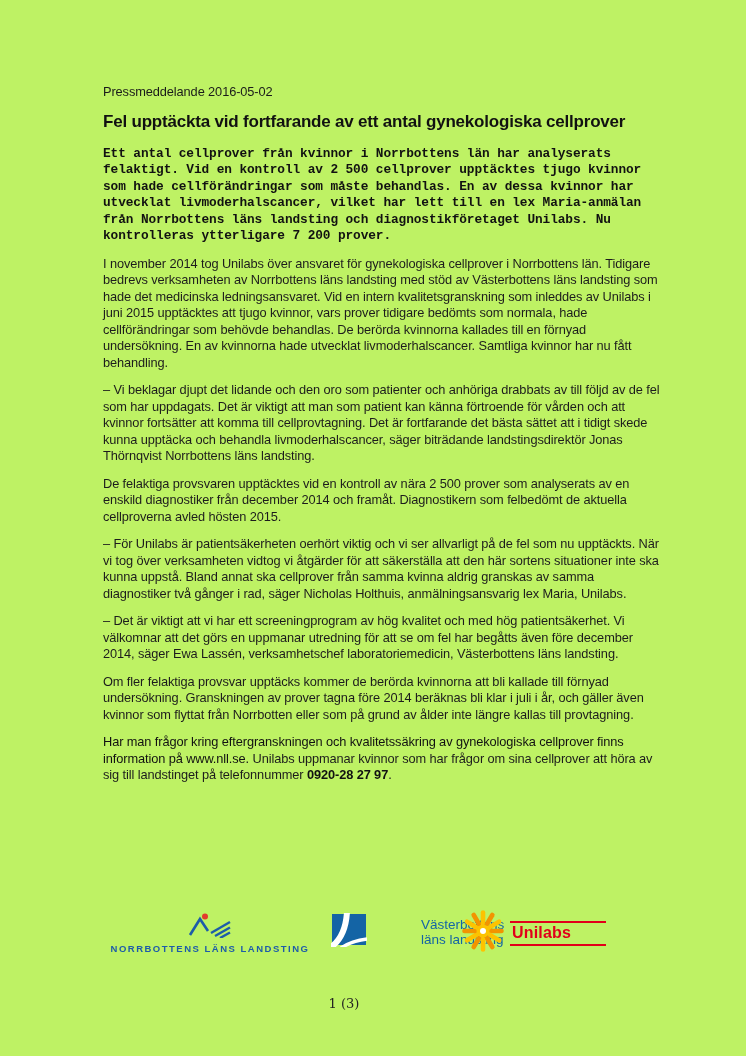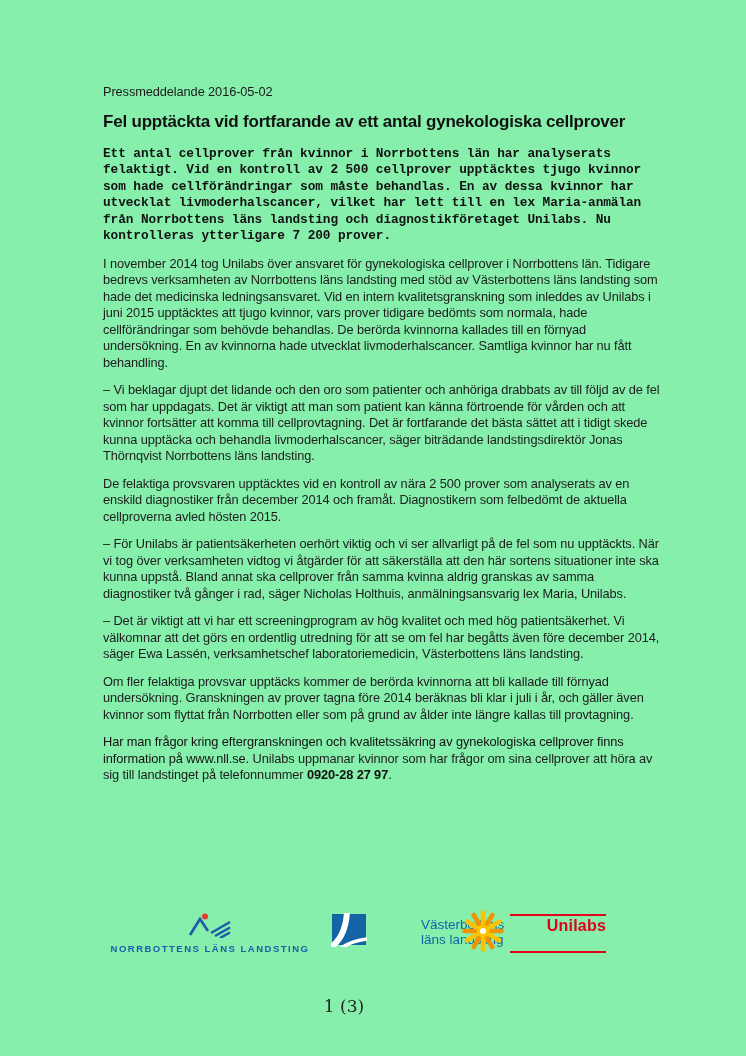--- a/index.html
+++ b/index.html
@@ -1,19 +1,19 @@
 <!DOCTYPE html>
 <html><head>
 <meta charset="utf-8">
 <style>
   html,body{margin:0;padding:0;background:#ffffff;}
   .page{
     position:relative;
     width:746px;height:1056px;
-    background:#86efac;
+    background:#bef264;
     overflow:hidden;
     font-family:"Liberation Sans","DejaVu Sans",sans-serif;
     color:#1c1c1c;
   }
   .content{
     position:absolute;
     left:103px;top:84px;
     width:560px;
   }
   .meta-line{
@@ -78,48 +78,47 @@
     margin-left:6px;
     position:relative;
     width:96px;
   }
   .unilabs-rule{height:2px;background:#e2001a;width:96px;}
   .unilabs-word{
     font-size:16px;
     font-weight:bold;
     color:#e2001a;
     letter-spacing:0.2px;
-    padding:1px 0 16px 2px;
-    text-align:right;
+    padding:1px 0 2px 2px;
   }
   .page-number{
     position:absolute;
     left:0;top:996px;width:688px;
     text-align:center;
     font-family:"DejaVu Serif","Liberation Serif",serif;
-    font-size:17px;
+    font-size:13px;
     color:#222222;
   }
 </style>
 </head>
 <body>
 
 <div class="page">
 
   <div class="content">
     <p class="meta-line">Pressmeddelande 2016-05-02</p>
     <h1 class="doc-title">Fel upptäckta vid fortfarande av ett antal gynekologiska cellprover</h1>
 
     <p class="lead">Ett antal cellprover från kvinnor i Norrbottens län har analyserats felaktigt. Vid en kontroll av 2 500 cellprover upptäcktes tjugo kvinnor som hade cellförändringar som måste behandlas. En av dessa kvinnor har utvecklat livmoderhalscancer, vilket har lett till en lex Maria-anmälan från Norrbottens läns landsting och diagnostikföretaget Unilabs. Nu kontrolleras ytterligare 7 200 prover.</p>
 
     <p>I november 2014 tog Unilabs över ansvaret för gynekologiska cellprover i Norrbottens län. Tidigare bedrevs verksamheten av Norrbottens läns landsting med stöd av Västerbottens läns landsting som hade det medicinska ledningsansvaret. Vid en intern kvalitetsgranskning som inleddes av Unilabs i juni 2015 upptäcktes att tjugo kvinnor, vars prover tidigare bedömts som normala, hade cellförändringar som behövde behandlas. De berörda kvinnorna kallades till en förnyad undersökning. En av kvinnorna hade utvecklat livmoderhalscancer. Samtliga kvinnor har nu fått behandling.</p>
     <p>– Vi beklagar djupt det lidande och den oro som patienter och anhöriga drabbats av till följd av de fel som har uppdagats. Det är viktigt att man som patient kan känna förtroende för vården och att kvinnor fortsätter att komma till cellprovtagning. Det är fortfarande det bästa sättet att i tidigt skede kunna upptäcka och behandla livmoderhalscancer, säger biträdande landstingsdirektör Jonas Thörnqvist Norrbottens läns landsting.</p>
     <p>De felaktiga provsvaren upptäcktes vid en kontroll av nära 2 500 prover som analyserats av en enskild diagnostiker från december 2014 och framåt. Diagnostikern som felbedömt de aktuella cellproverna avled hösten 2015.</p>
     <p>– För Unilabs är patientsäkerheten oerhört viktig och vi ser allvarligt på de fel som nu upptäckts. När vi tog över verksamheten vidtog vi åtgärder för att säkerställa att den här sortens situationer inte ska kunna uppstå. Bland annat ska cellprover från samma kvinna aldrig granskas av samma diagnostiker två gånger i rad, säger Nicholas Holthuis, anmälningsansvarig lex Maria, Unilabs.</p>
-    <p>– Det är viktigt att vi har ett screeningprogram av hög kvalitet och med hög patientsäkerhet. Vi välkomnar att det görs en ordentlig utredning för att se om fel har begåtts även före december 2014, säger Ewa Lassén, verksamhetschef laboratoriemedicin, Västerbottens läns landsting.</p>
+    <p>– Det är viktigt att vi har ett screeningprogram av hög kvalitet och med hög patientsäkerhet. Vi välkomnar att det görs en uppmanar utredning för att se om fel har begåtts även före december 2014, säger Ewa Lassén, verksamhetschef laboratoriemedicin, Västerbottens läns landsting.</p>
     <p>Om fler felaktiga provsvar upptäcks kommer de berörda kvinnorna att bli kallade till förnyad undersökning. Granskningen av prover tagna före 2014 beräknas bli klar i juli i år, och gäller även kvinnor som flyttat från Norrbotten eller som på grund av ålder inte längre kallas till provtagning.</p>
 
     <p class="closing"><span class="bold">Har man frågor kring eftergranskningen och kvalitetssäkring av gynekologiska cellprover finns information på www.nll.se.</span><span> Unilabs uppmanar kvinnor som har frågor om sina cellprover att höra av sig till landstinget på telefonnummer </span><span class="phone">0920-28 27 97</span><span>.</span></p>
   </div>
 
   <div class="logo-row">
 
     <div class="nll-logo">
       <span>
         <svg width="46" height="26" viewBox="0 0 46 26" aria-hidden="true">

